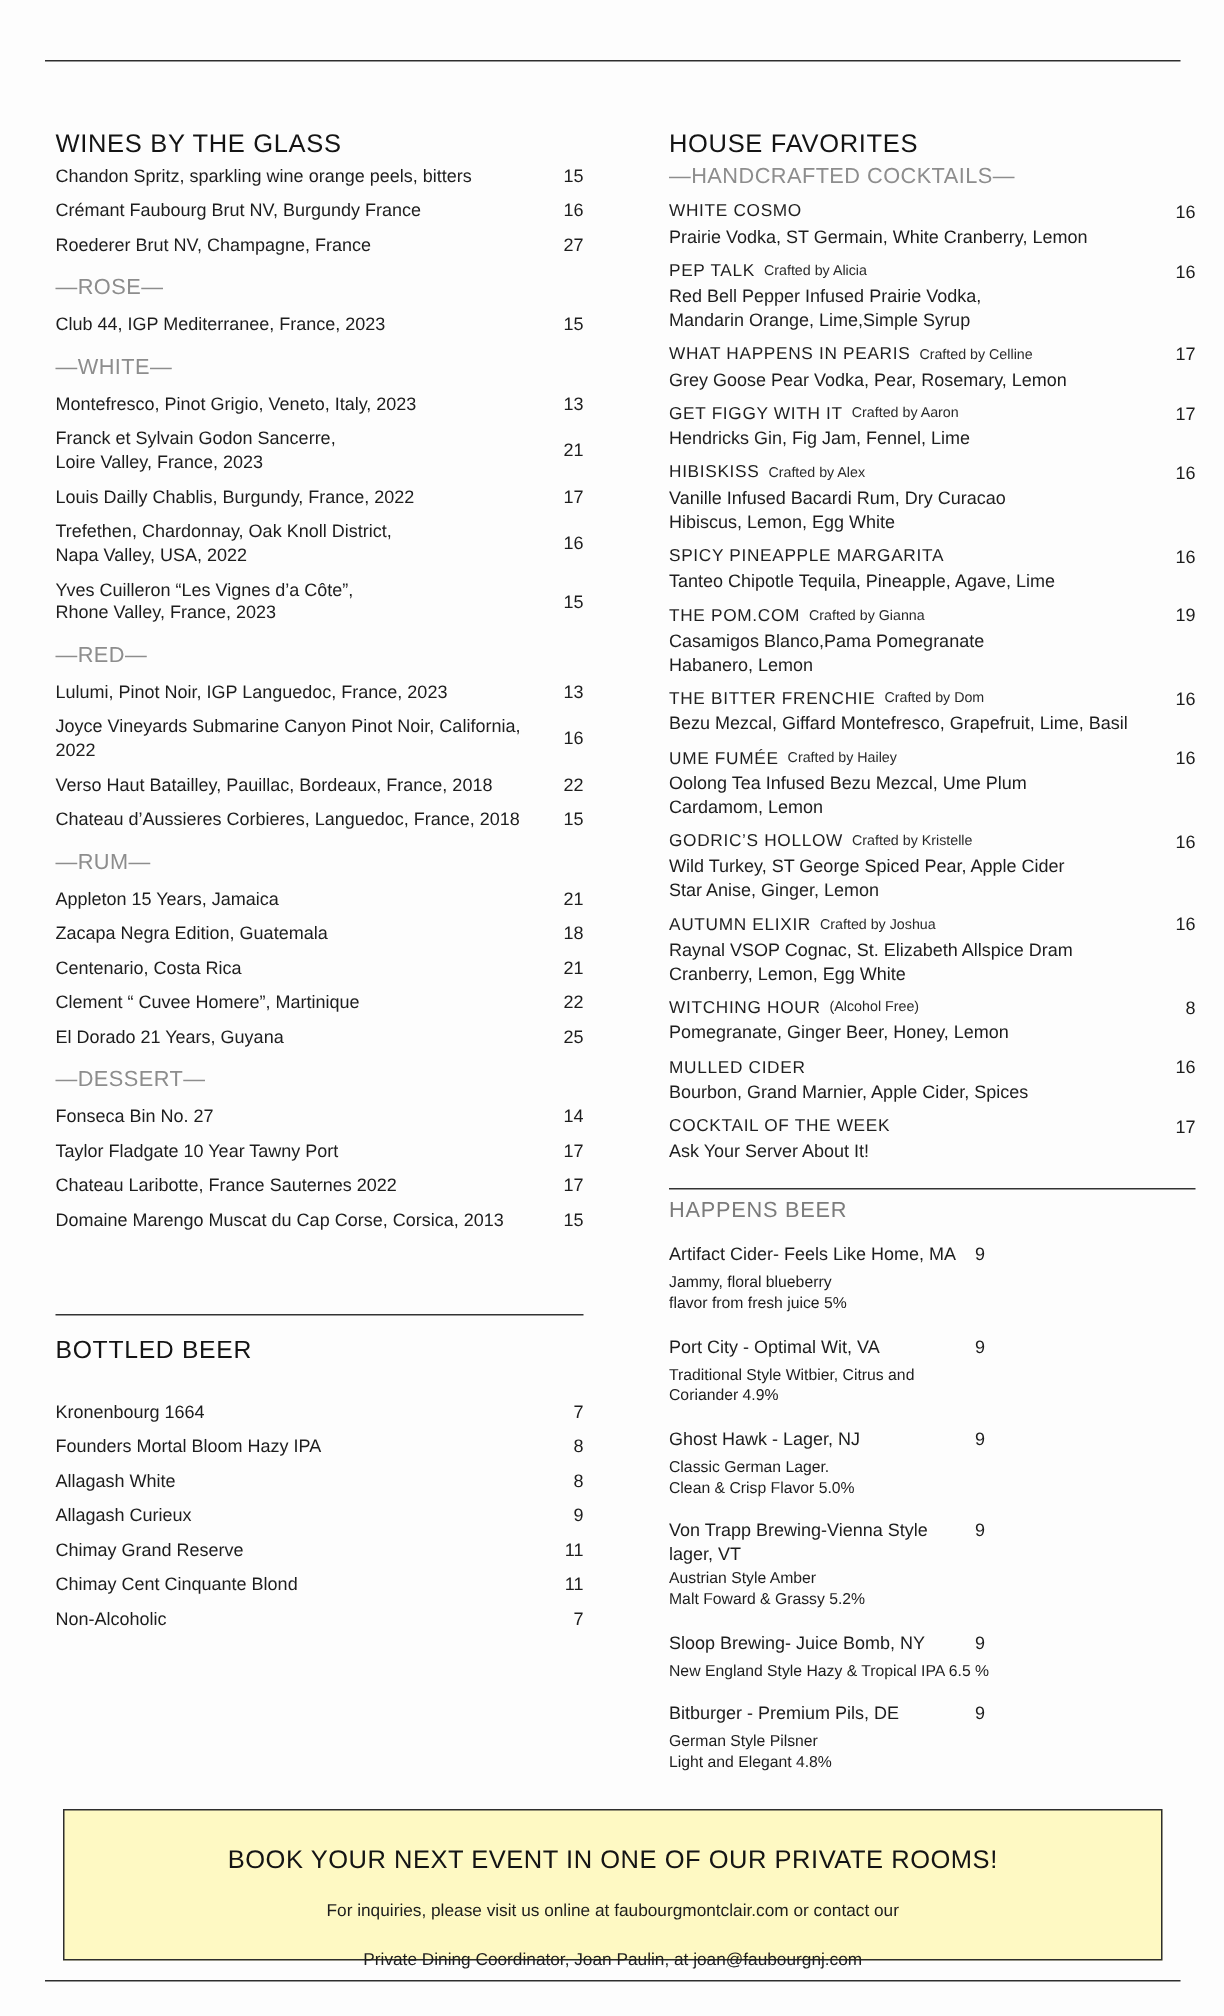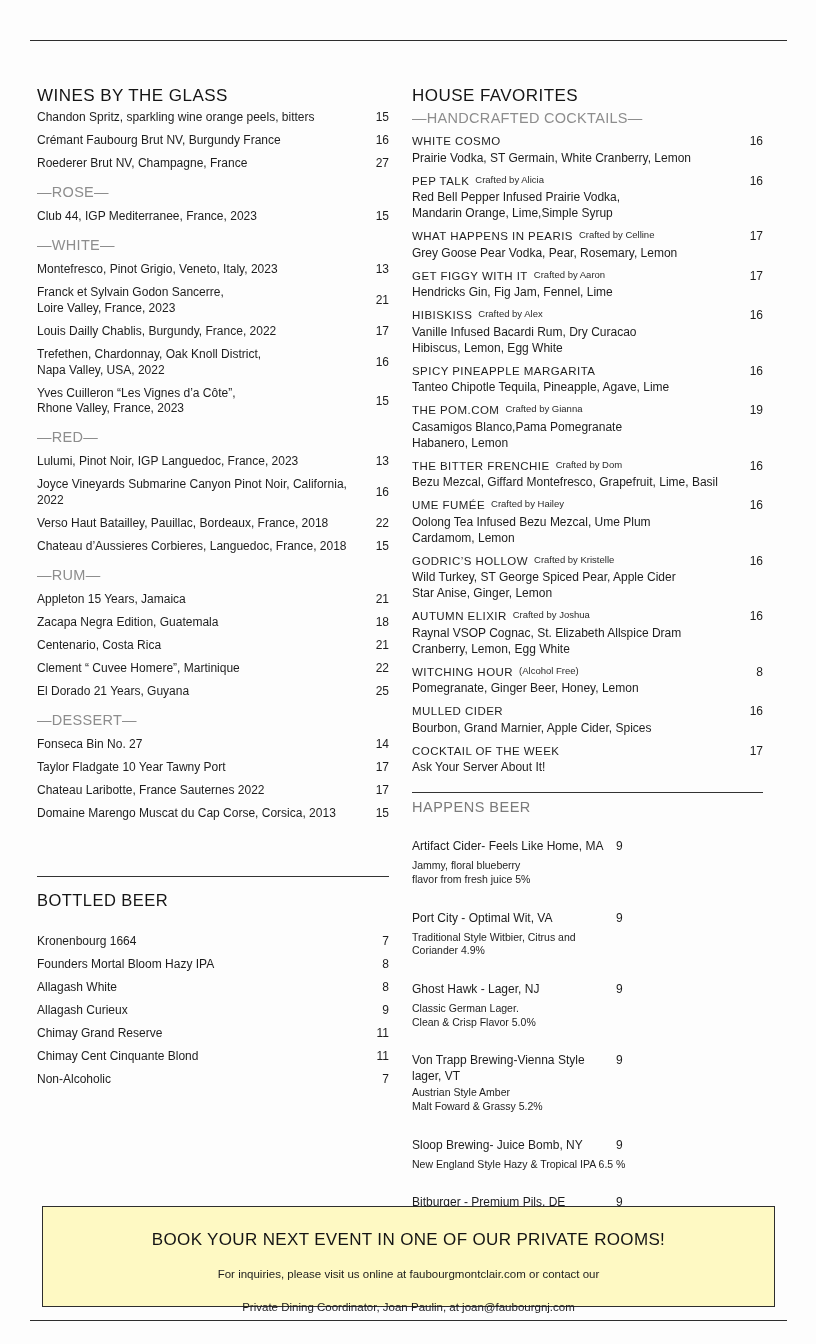--- a/index.html
+++ b/index.html
@@ -6,40 +6,40 @@
   html,body{margin:0;padding:0}
   body{
     width:816px;height:1344px;position:relative;overflow:hidden;
     background:#fdfdfd;color:#1d1d1d;
     font-family:"Liberation Sans","DejaVu Sans",sans-serif;
     -webkit-font-smoothing:antialiased;
   }
   .rule{border:0;border-top:1px solid #2e2e2e;margin:0}
   #top-rule{position:absolute;top:40px;left:30px;width:757px}
   #bottom-rule{position:absolute;bottom:23px;left:30px;width:757px}
-  .columns{position:absolute;top:86px;left:37px;width:742px;display:flex;gap:23px}
+  .columns{position:absolute;top:86px;left:37px;width:742px;display:flex;gap:57px}
   .col-left{width:352px;flex:0 0 352px}
   .col-right{width:351px;flex:0 0 351px}
   .menu-title{font-size:17px;font-weight:400;letter-spacing:.45px;color:#141414;margin:0 0 4px}
   .section-label{color:#8d8d8d;font-size:14.5px;letter-spacing:.3px;margin:12px 0 9px}
   .row{display:flex;justify-content:space-between;align-items:center;font-size:12px;line-height:1.33;margin:0 0 7px}
   .iname{white-space:pre-line}
   .price{margin-left:12px;white-space:nowrap}
   .subhead{color:#8d8d8d;font-size:14.5px;letter-spacing:.3px;margin:2px 0 8px}
   .cocktail{margin:0 0 7px}
-  .chead{display:flex;align-items:flex-start;line-height:1.3}
+  .chead{display:flex;align-items:center;line-height:1.3}
   .cname{font-size:11.5px;letter-spacing:.45px;color:#1f1f1f}
   .ccraft{font-size:9.5px;margin-left:6px;color:#2a2a2a;white-space:nowrap}
   .cprice{margin-left:auto;font-size:12px;padding-left:10px}
   .cdesc{font-size:12px;line-height:1.33;white-space:pre-line;margin-top:1px}
   .rule-left{border:0;border-top:1px solid #333;margin:54px 0 0}
   .beer-title{font-size:16.5px;font-weight:400;letter-spacing:.45px;margin:14px 0 24px;color:#141414}
   .rule-right{border:0;border-top:1px solid #333;margin:16px 0 0}
   .draught-title{font-size:14.5px;font-weight:400;letter-spacing:.5px;color:#7b7b7b;margin:6px 0 0}
-  .draught-item{position:relative;margin:24px 0 0}
+  .draught-item{position:relative;margin:14px 0 0}
   .dname{display:inline-block;max-width:198px;font-size:12px;line-height:1.3;vertical-align:top}
   .dprice{position:absolute;left:204px;top:0;font-size:12px}
   .ddesc{font-size:10.5px;line-height:1.3;white-space:pre-line;margin-top:2px}
   .footer-box{
     position:absolute;left:42px;bottom:37px;width:733px;height:101px;
     border:1px solid #2e2e2e;text-align:center;padding-top:23px;background:#fef9c3;
   }
   .footer-title{font-size:17px;font-weight:400;letter-spacing:.35px;margin:0 0 9px;color:#141414}
   .footer-line{font-size:11.5px;line-height:1.45;margin:16px}
 </style>

